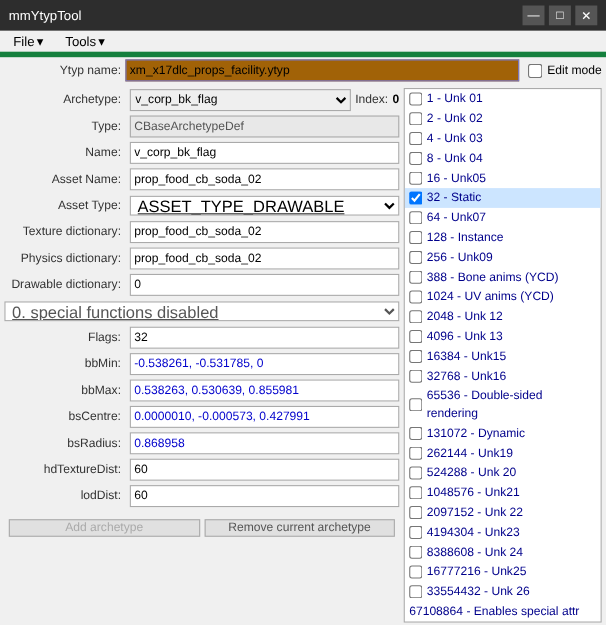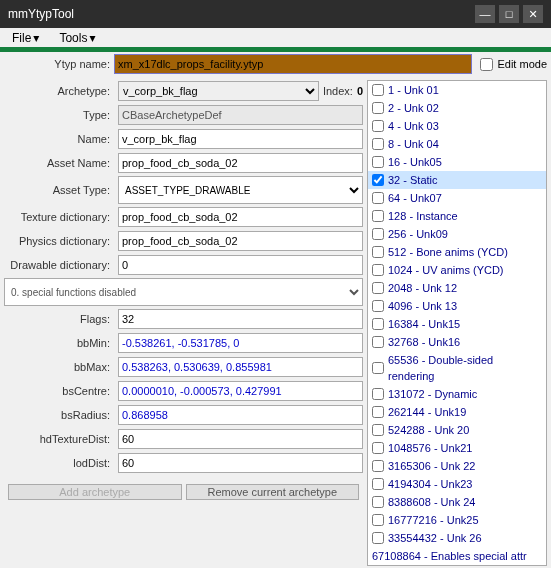--- a/index.html
+++ b/index.html
@@ -105,25 +105,26 @@
     }
     .form-input.readonly-style {
       background: #e8e8e8;
       color: #555;
     }
     .form-input.blue-text {
       color: #0000cc;
     }
     .form-select {
       flex: 1;
-      height: 28px;
+      height: 18px;
       border: 1px solid #aaa;
-      font-size: 10px;
+      font-size: 15px;
       background: #fff;
       padding: 0 2px;
+      text-decoration: underline;
     }
 
     .archetype-row {
       display: flex;
       align-items: center;
       gap: 4px;
     }
     .archetype-select {
       flex: 1;
       height: 20px;
@@ -362,21 +363,21 @@
         <div class="flag-item">
           <input type="checkbox" style="">
           <span class="flag-label">128 - Instance</span>
         </div>
         <div class="flag-item">
           <input type="checkbox" style="">
           <span class="flag-label">256 - Unk09</span>
         </div>
         <div class="flag-item">
           <input type="checkbox" style="">
-          <span class="flag-label">512 - Bone anims (YCD)</span>
+          <span class="flag-label">388 - Bone anims (YCD)</span>
         </div>
         <div class="flag-item">
           <input type="checkbox" style="">
           <span class="flag-label">1024 - UV anims (YCD)</span>
         </div>
         <div class="flag-item">
           <input type="checkbox" style="">
           <span class="flag-label">2048 - Unk 12</span>
         </div>
         <div class="flag-item">
@@ -406,21 +407,21 @@
         <div class="flag-item">
           <input type="checkbox" style="">
           <span class="flag-label">524288 - Unk 20</span>
         </div>
         <div class="flag-item">
           <input type="checkbox" style="">
           <span class="flag-label">1048576 - Unk21</span>
         </div>
         <div class="flag-item">
           <input type="checkbox" style="">
-          <span class="flag-label">3165306 - Unk 22</span>
+          <span class="flag-label">2097152 - Unk 22</span>
         </div>
         <div class="flag-item">
           <input type="checkbox" style="">
           <span class="flag-label">4194304 - Unk23</span>
         </div>
         <div class="flag-item">
           <input type="checkbox" style="">
           <span class="flag-label">8388608 - Unk 24</span>
         </div>
         <div class="flag-item">

